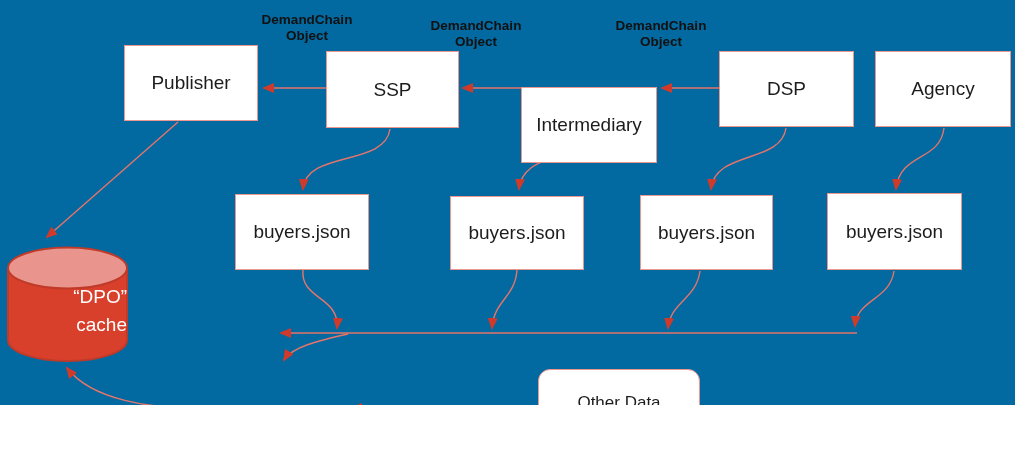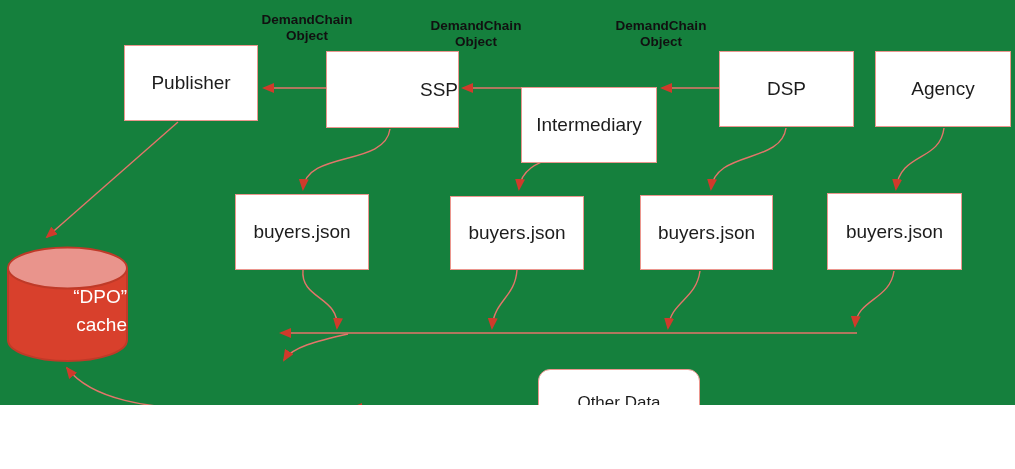--- a/index.html
+++ b/index.html
@@ -1,20 +1,20 @@
 <!DOCTYPE html>
 <html style="--line: #e4756a; --arrow: #d03a2b; --box_border: #eb968e; --box_bg: #ffffff; --cylinder_body: #d8402c; --cylinder_top: #e9948c; --cylinder_stroke: #bf3a28; --cache_text: #ffffff; --label_text: #1c1c1c; --annotation_text: #111111;"><head>
 <meta charset="utf-8">
 <style>
   html, body { margin: 0; padding: 0; background: #ffffff; }
   .canvas {
     position: relative;
     width: 1015px;
     height: 405px;
-    background: #15803d;
+    background: #0369a1;
     font-family: "Liberation Sans", sans-serif;
     overflow: hidden;
   }
   svg.connector-layer {
     position: absolute;
     left: 0; top: 0;
     width: 1015px;
     height: 469px;
   }
   .connector {
@@ -109,21 +109,21 @@
     </g>
   </svg>
 
   <div class="annotation" style="left:249px; top:12px;">DemandChain Object</div>
   <div class="annotation" style="left:418px; top:18px;">DemandChain Object</div>
   <div class="annotation" style="left:603px; top:18px;">DemandChain Object</div>
 
   <div class="node" style="left:124px; top:45px; width:134px; height:76px;">
     <span class="node-label">Publisher</span>
   </div>
-  <div class="node" style="left:326px; top:51px; width:133px; height:77px;justify-content:flex-end;">
+  <div class="node" style="left:326px; top:51px; width:133px; height:77px;">
     <span class="node-label">SSP</span>
   </div>
   <div class="node" style="left:521px; top:51px; width:136px; height:76px;margin-top:36px;">
     <span class="node-label">Intermediary</span>
   </div>
   <div class="node" style="left:719px; top:51px; width:135px; height:76px;">
     <span class="node-label">DSP</span>
   </div>
   <div class="node" style="left:875px; top:51px; width:136px; height:76px;">
     <span class="node-label">Agency</span>

